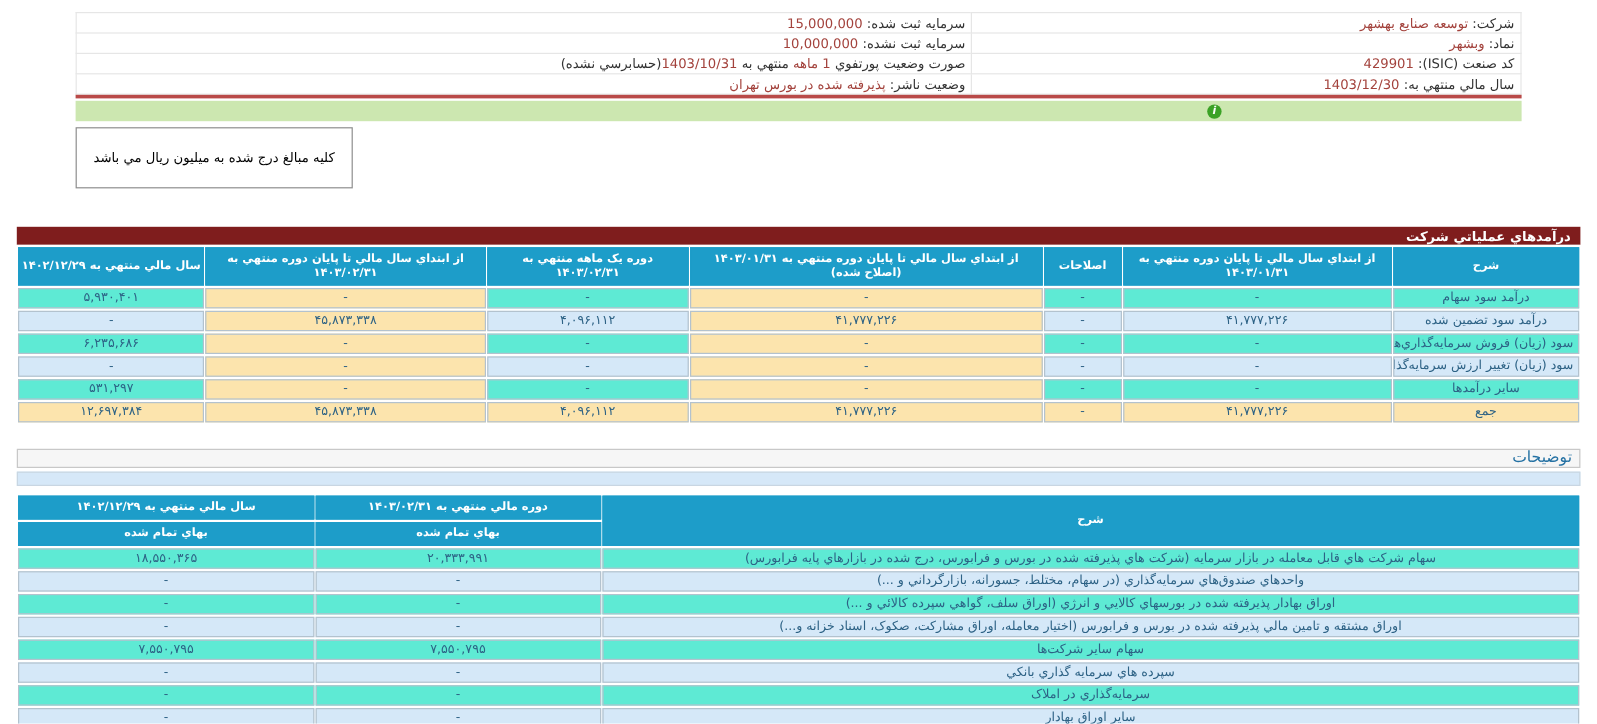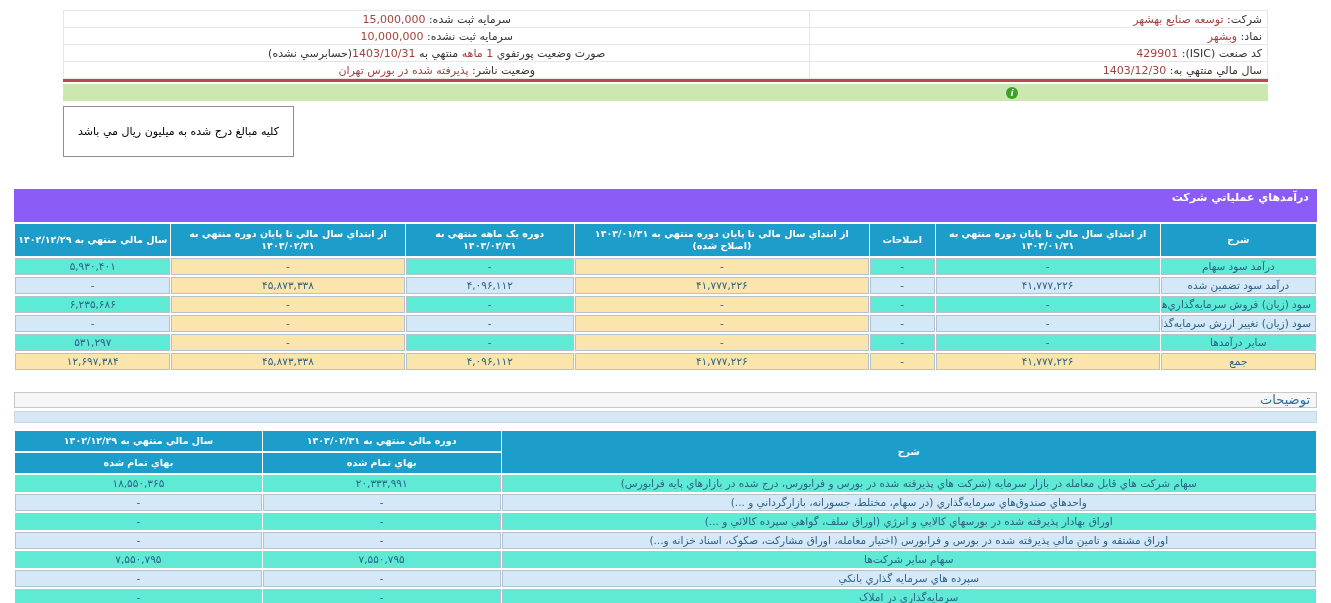--- a/index.html
+++ b/index.html
@@ -3,37 +3,37 @@
 <meta charset="utf-8">
 <style>
   html,body{margin:0;padding:0;background:#fff;}
   body{width:1331px;height:603px;overflow:hidden;direction:rtl;
        font-family:"DejaVu Sans","Liberation Sans",sans-serif;}
   
   .info-wrap{margin:10px 63px 0 63px;}
   table.info{width:100%;border-collapse:collapse;border:1px solid #D9D9D9;background:#fff;}
   table.info td{border:1px solid #E6E6E6;height:16px;font-size:11px;padding:0 5px;white-space:nowrap;overflow:hidden;}
   td.info-cell-right{width:38%;text-align:right;}
-  td.info-cell-left{padding-left:8px;padding-right:130px;text-align:center;}
+  td.info-cell-left{padding-left:8px;padding-right:130px;}
   .ilbl{color:#333;}
   .ival{color:#A3423C;}
   .redline{margin:0 63px;height:3px;background:#B94A48;}
   
   .banner{margin:2px 63px 0;background:#CCE7B0;height:17px;display:flex;align-items:center;
           justify-content:flex-start;padding-right:250px;gap:5px;font-size:11px;color:#222;box-sizing:border-box;}
   .info-icon{width:12px;height:12px;border-radius:50%;background:#3BA226;color:#fff;font-size:9px;font-weight:bold;
              line-height:12px;text-align:center;flex:0 0 auto;font-style:italic;}
   
   .units-row{margin:5px 63px 0;text-align:left;}
   .units-btn{display:inline-block;border:1px solid #8E8E8E;background:#FFFFFF;font-size:11px;color:#000;
              padding:18px 14px;font-family:inherit;}
   
   .tbl-wrap{margin:0 14px;}
   .tbl-wrap.first{margin-top:32px;}
-  .ttl{background:#8b5cf6;color:#fff;font-size:11px;font-weight:bold;height:33px;line-height:17px;padding-right:8px;}
+  .ttl{background:#7f1d1d;color:#fff;font-size:11px;font-weight:bold;height:15px;line-height:17px;padding-right:8px;}
   table.dtable{width:100%;border-collapse:separate;border-spacing:1px 2px;table-layout:fixed;background:#fff;}
   table.dtable th{background:#1D9DC9;color:#fff;font-weight:bold;font-size:9.5px;padding:3px 2px;
                   border:1px solid #1D9DC9;text-align:center;line-height:1.25;overflow:hidden;}
   table.dtable td{font-size:10.5px;color:#2D6285;border:1px solid #B3C2CE;padding:1px 4px;height:13px;
                   text-align:center;white-space:nowrap;overflow:hidden;}
   tr.row-gray td{background:#5eead4;}
   tr.row-blue td{background:#D5E8F8;}
   table.dtable td.hl{background:#FCE4AD;}
   tr.row-total td{background:#FCE4AD;}
   td.cell-label{text-align:right;font-size:10px;}

